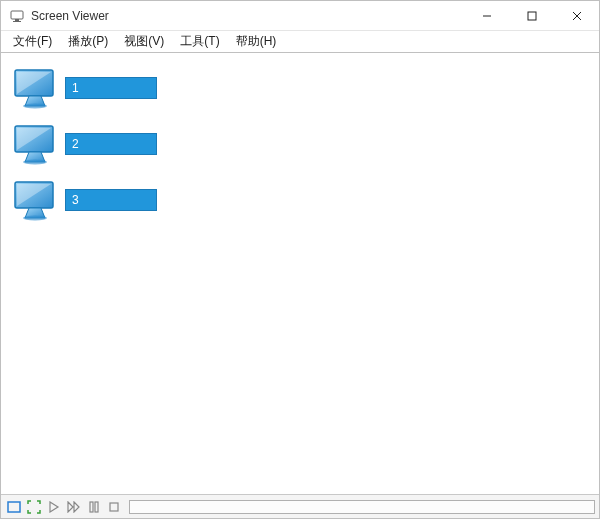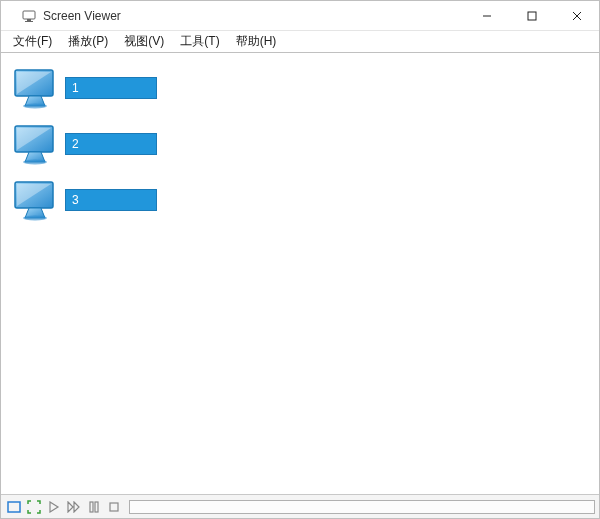--- a/index.html
+++ b/index.html
@@ -1,18 +1,18 @@
 <!DOCTYPE html>
 <html><head>
   <meta charset="utf-8">
   <style>
     * { box-sizing: border-box; margin: 0; padding: 0; font-family: "Segoe UI", Tahoma, sans-serif; }
     body { width: 600px; height: 519px; background: #f0f0f0; overflow: hidden; }
     .window { width: 600px; height: 519px; background: #fff; border: 1px solid #bfbfbf; display: flex; flex-direction: column; }
-    .titlebar { height: 30px; display: flex; align-items: center; padding-left: 20px; background: #fff; border-bottom: 1px solid #e5e5e5; }
+    .titlebar { height: 30px; display: flex; align-items: center; padding-left: 8px; background: #fff; border-bottom: 1px solid #e5e5e5; }
     .titlebar .app-icon { width: 16px; height: 16px; margin-right: 6px; display: flex; align-items: center; justify-content: center; }
     .titlebar .title { font-size: 12px; color: #333; flex: 1; }
     .win-controls { display: flex; height: 100%; }
     .win-btn { width: 45px; height: 100%; display: flex; align-items: center; justify-content: center; cursor: default; }
     .menubar { height: 22px; display: flex; align-items: center; padding: 0 4px; background: #fff; border-bottom: 1px solid #c0c0c0; }
     .menu-item { font-size: 12px; color: #222; padding: 2px 8px; cursor: default; }
     .content { flex: 1; background: #fff; padding: 10px 8px; overflow: auto; }
     .screen-item { height: 50px; display: flex; align-items: center; margin-bottom: 6px; }
     .screen-icon { width: 52px; height: 48px; display: flex; align-items: center; justify-content: center; margin-right: 4px; }
     .screen-label { width: 92px; height: 22px; background: #2196db; color: #fff; font-size: 12px; display: flex; align-items: center; padding-left: 6px; border: 1px solid #1a7ab8; }

